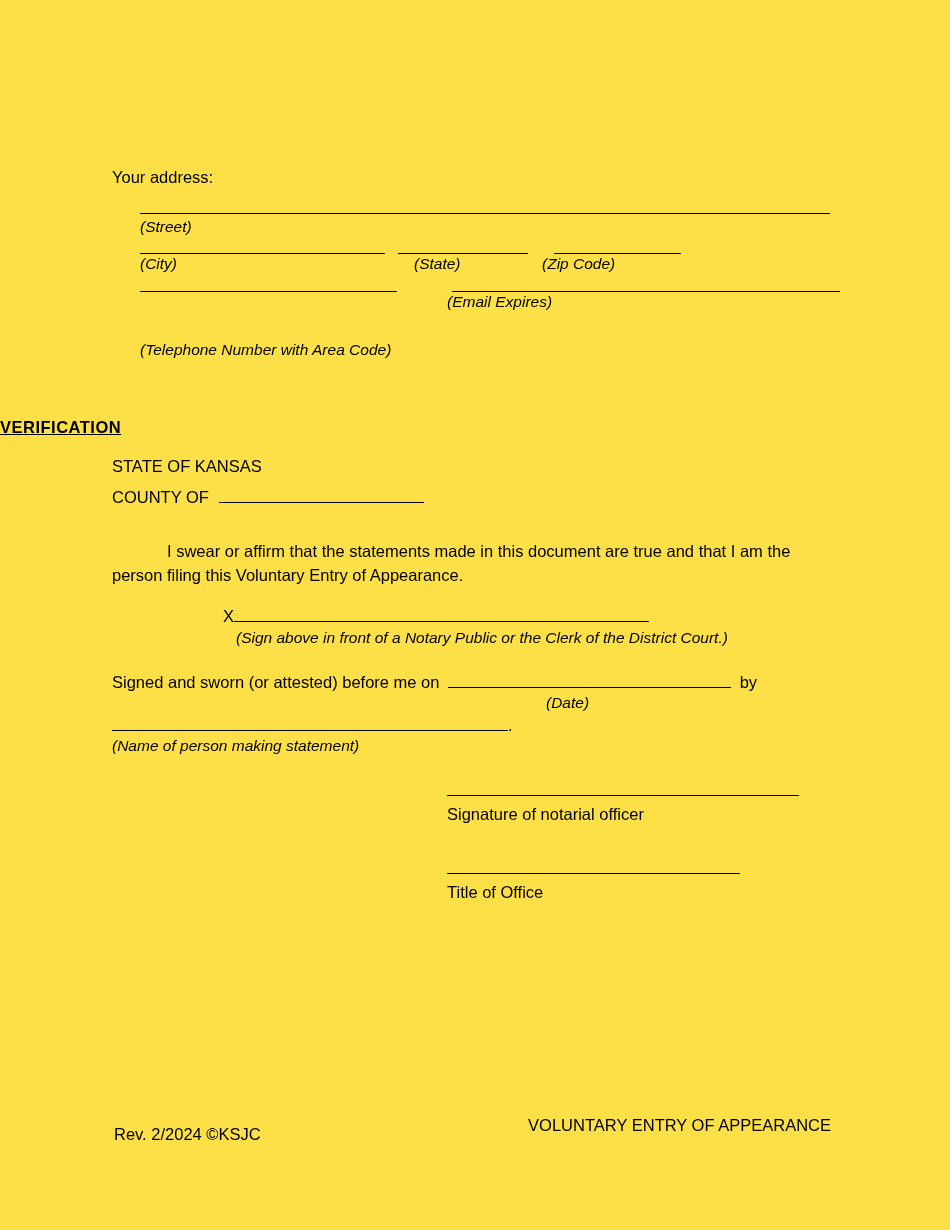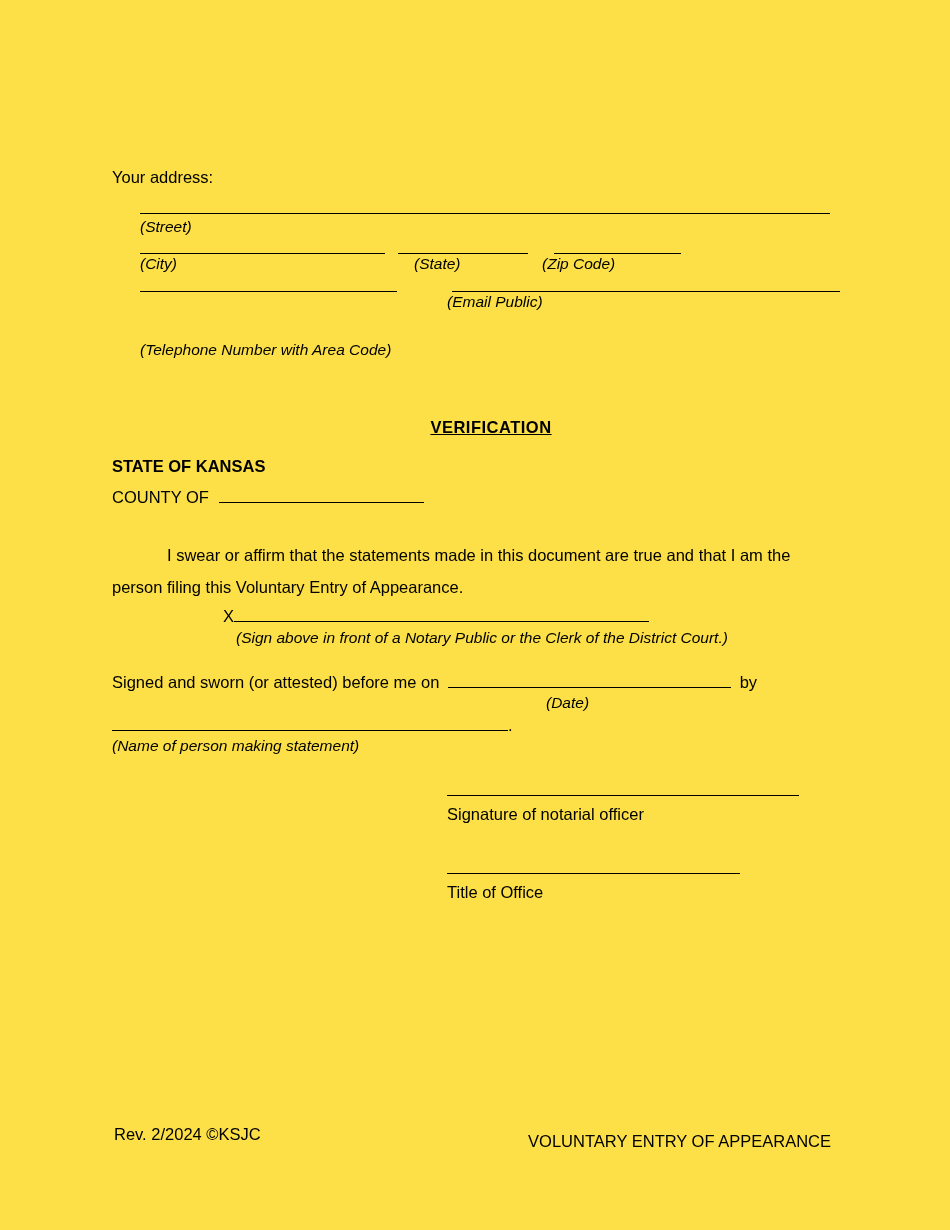--- a/index.html
+++ b/index.html
@@ -28,25 +28,25 @@
     height: 15px;
     vertical-align: baseline;
   }
   .title {
     font-weight: bold;
     text-decoration: underline;
     letter-spacing: 0.5px;
   }
   .para {
     white-space: normal;
-    line-height: 32px;
+    line-height: 24px;
     text-indent: 55px;
   }
-  .right-align { line-height: 18px; margin-top: 16px; }
-  .center { left: 0; right: 0; text-align: center; padding-left: 32px; }
+  .right-align { line-height: 18px; }
+  .center { left: 0; right: 0; text-align: left; }
 </style>
 </head>
 <body>
 
 <div class="page">
 
   <div class="abs" style="left:112px; top:168px;">Your address:</div>
 
   <div class="abs" style="left:140px; top:198px;">
     <span class="blank" style="width:690px;"></span>
@@ -60,27 +60,27 @@
   </div>
   <div class="abs caption" style="left:140px; top:255px;">(City)</div>
   <div class="abs caption" style="left:390px; top:255px;margin-left:24px;">(State)</div>
   <div class="abs caption" style="left:542px; top:255px;">(Zip Code)</div>
 
   <div class="abs" style="left:140px; top:276px;">
     <span class="blank" style="width:257px;"></span>
     <span class="blank" style="width:388px; margin-left:50px;"></span>
   </div>
   <div class="abs caption" style="left:140px; top:293px;margin-top:48px;">(Telephone Number with Area Code)</div>
-  <div class="abs caption" style="left:447px; top:293px;">(Email Public)</div>
+  <div class="abs caption" style="left:447px; top:293px;">(Email Expires)</div>
 
   <div class="abs center" style="top:418px;">
     <span class="title">VERIFICATION</span>
   </div>
 
-  <div class="abs" style="left:112px; top:457px;font-weight:bold;">STATE OF KANSAS</div>
+  <div class="abs" style="left:112px; top:457px;">STATE OF KANSAS</div>
 
   <div class="abs" style="left:112px; top:487px;">
     <span>COUNTY OF</span>
     <span class="blank" style="width:205px; margin-left:6px;"></span>
   </div>
 
   <div class="abs para" style="left:112px; top:539px; width:705px;">I swear or affirm that the statements made in this document are true and that I am the person filing this Voluntary Entry of Appearance.</div>
 
   <div class="abs" style="left:223px; top:606px;">
     <span>X</span><span class="blank" style="width:415px;"></span>

